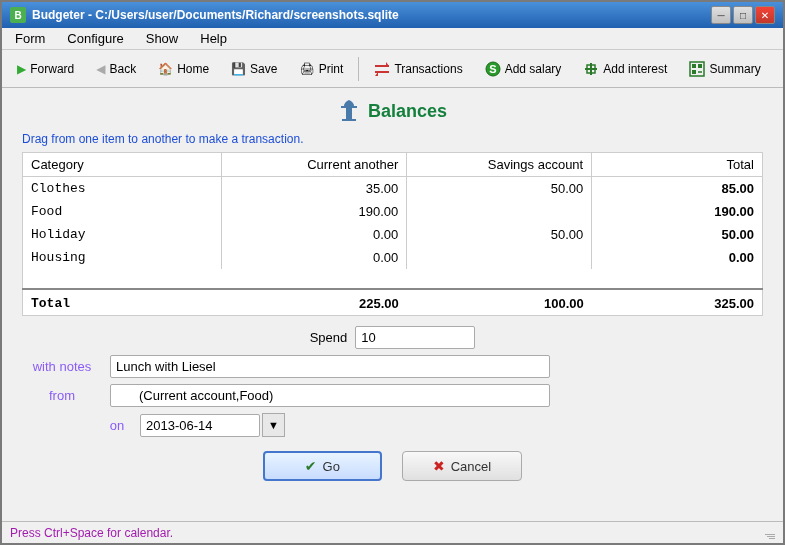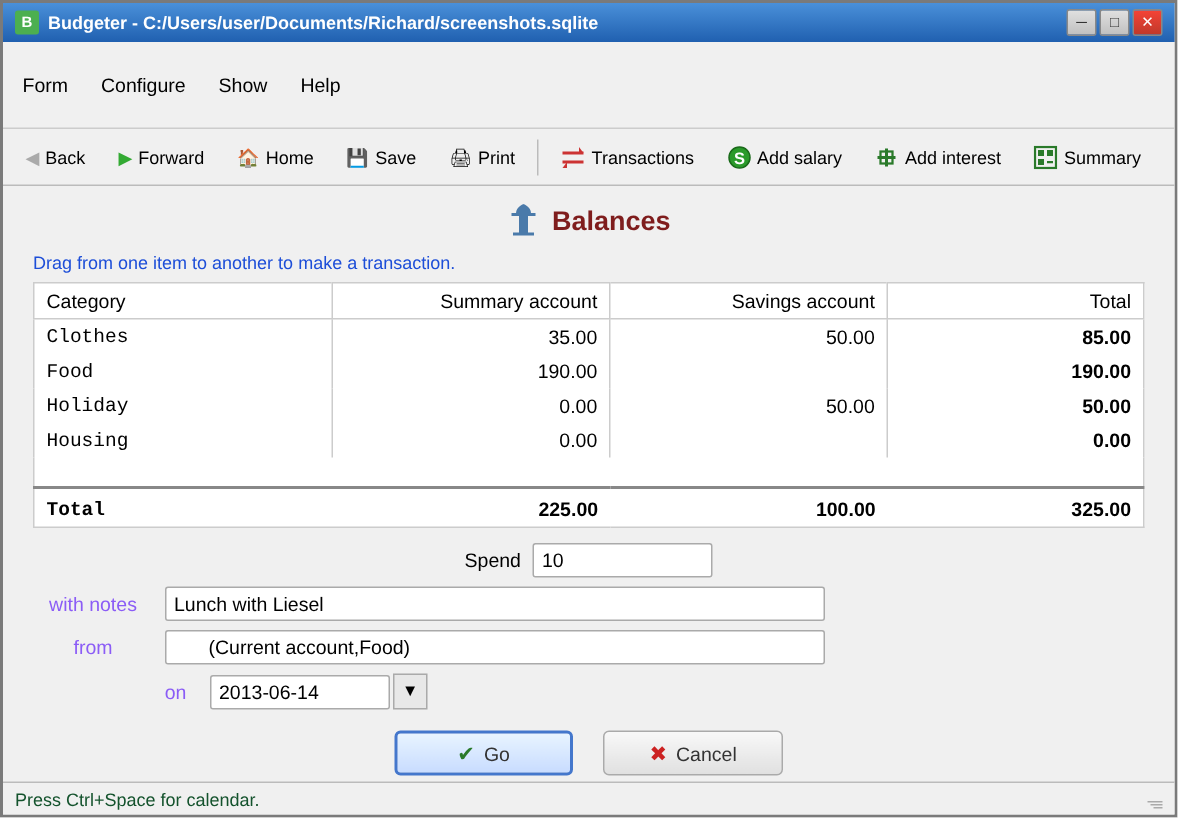--- a/index.html
+++ b/index.html
@@ -74,21 +74,21 @@
 
     .title-btn.close-btn {
       background: linear-gradient(to bottom, #f44336, #c0392b);
       color: white;
     }
 
     
     .menu-bar {
       background: #f0f0f0;
       border-bottom: 1px solid #ccc;
-      padding: 18px 4px;
+      padding: 0 4px;
       display: flex;
       gap: 4px;
       flex-shrink: 0;
     }
 
     .menu-item {
       padding: 2px 8px;
       cursor: pointer;
       font-size: 13px;
       border: 1px solid transparent;
@@ -139,21 +139,21 @@
       display: flex;
       align-items: center;
       justify-content: center;
       margin-bottom: 8px;
       gap: 8px;
     }
 
     .page-title {
       font-size: 18px;
       font-weight: bold;
-      color: #7f1d1d;
+      color: #15803d;
     }
 
     .instruction-text {
       font-size: 12px;
       color: #1d4ed8;
       margin-bottom: 6px;
     }
 
     
     .balances-table {
@@ -307,21 +307,21 @@
       gap: 6px;
       color: #333;
     }
 
     
     .status-bar {
       background: #f0f0f0;
       border-top: 1px solid #bbb;
       padding: 2px 8px;
       font-size: 12px;
-      color: #14532d;
+      color: #a21caf;
       height: 22px;
       display: flex;
       align-items: center;
       justify-content: space-between;
       flex-shrink: 0;
     }
 
     .status-bar-grip {
       width: 12px;
       height: 12px;
@@ -372,26 +372,26 @@
 
   <div class="menu-bar">
     <span class="menu-item">Form</span>
     <span class="menu-item">Configure</span>
     <span class="menu-item">Show</span>
     <span class="menu-item">Help</span>
   </div>
 
   <div class="toolbar">
     <button class="toolbar-btn">
+      <span class="forward-arrow"></span>
+      <span>Forward</span>
+    </button>
+    <button class="toolbar-btn">
       <span class="back-arrow"></span>
       <span>Back</span>
-    </button>
-    <button class="toolbar-btn">
-      <span class="forward-arrow"></span>
-      <span>Forward</span>
     </button>
     <button class="toolbar-btn">
       <span class="home-house"></span>
       <span>Home</span>
     </button>
     <button class="toolbar-btn">
       <span class="floppy"></span>
       <span>Save</span>
     </button>
     <button class="toolbar-btn">
@@ -446,21 +446,21 @@
       </svg>
       <span class="page-title">Balances</span>
     </div>
 
     <div class="instruction-text">Drag from one item to another to make a transaction.</div>
 
     <table class="balances-table">
       <thead>
         <tr>
           <th class="col-category">Category</th>
-          <th class="col-current">Summary account</th>
+          <th class="col-current">Current another</th>
           <th class="col-savings">Savings account</th>
           <th class="col-total-h">Total</th>
         </tr>
       </thead>
       <tbody id="table-body">
 
         <tr>
       <td>Clothes</td>
       <td>35.00</td>
       <td>50.00</td>

